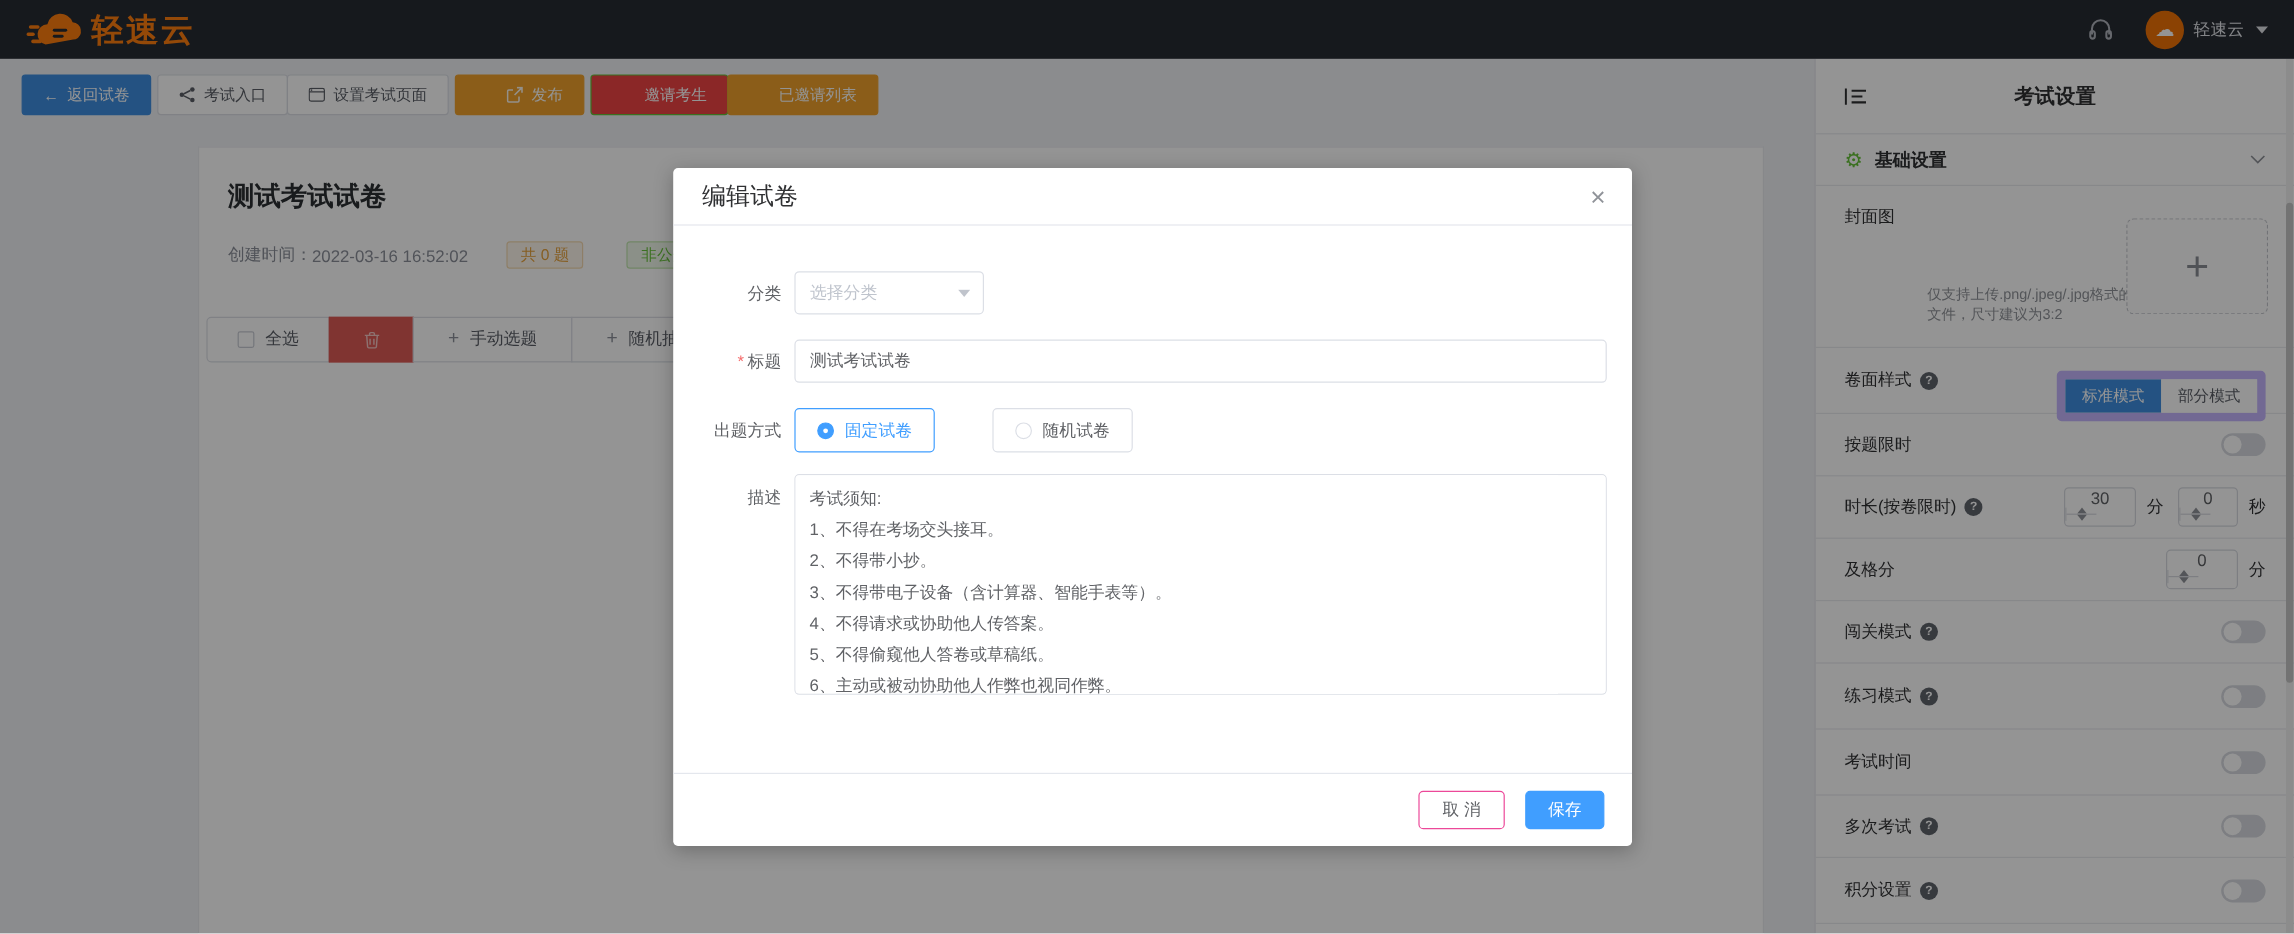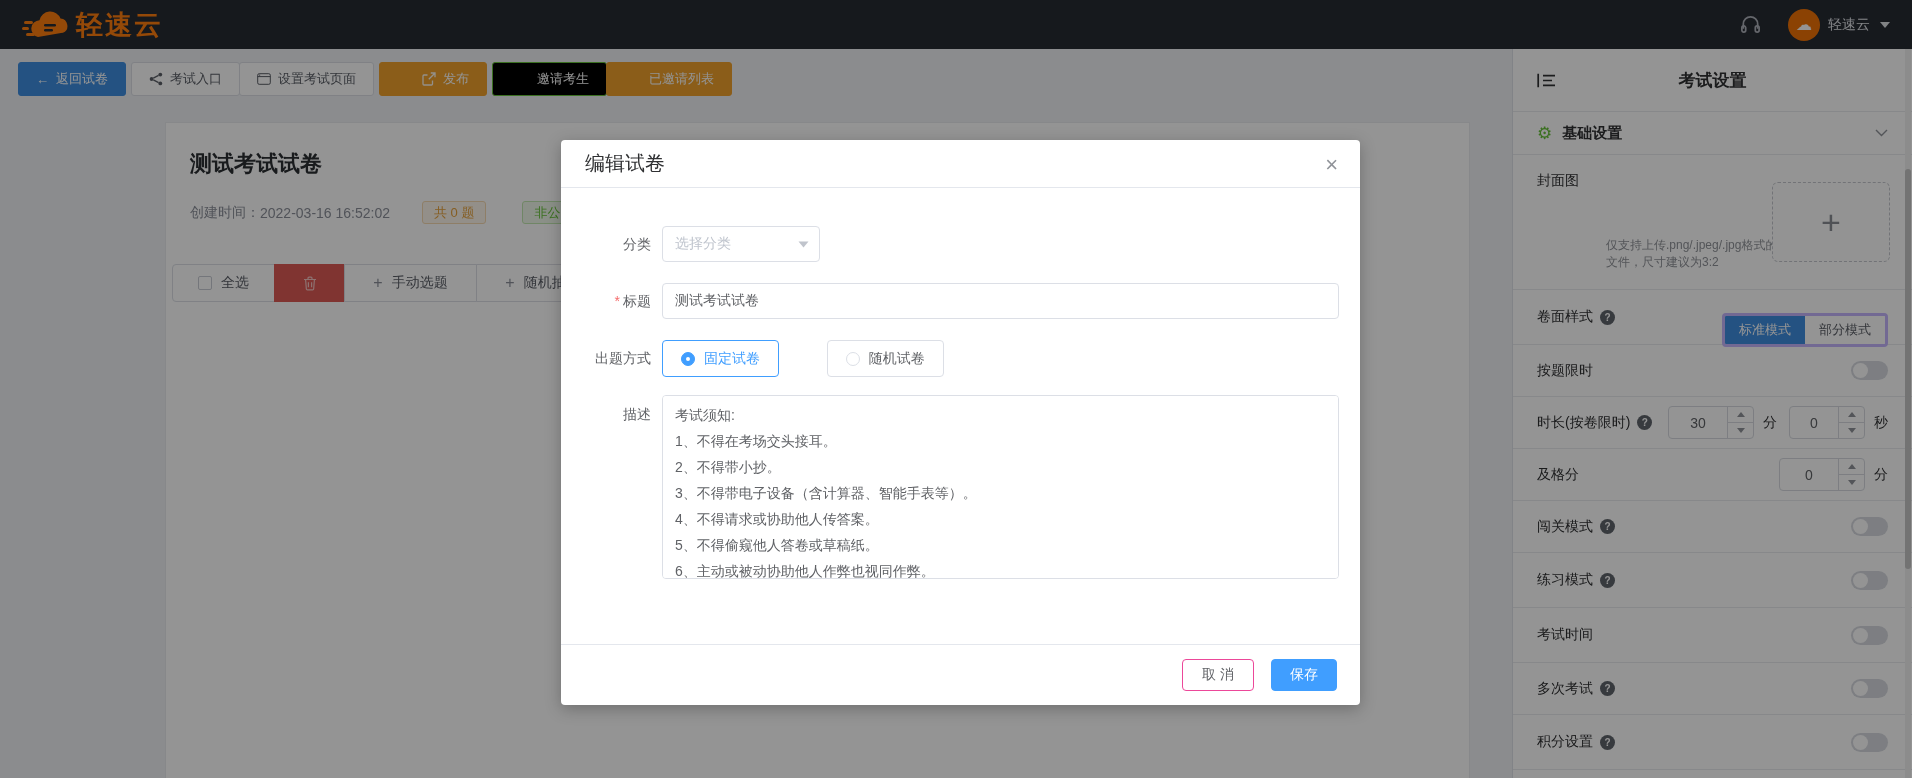--- a/index.html
+++ b/index.html
@@ -22,21 +22,21 @@
 
   
   .main { position:absolute; top:49px; left:0; right:400px; bottom:0; background:#f0f2f5; }
   .toolbar { position:absolute; top:13px; left:18px; display:flex; align-items:center; }
   .tbtn { height:34px; display:flex; align-items:center; gap:7px; padding:0 17px; font-size:13px;
           border:1px solid #dcdfe6; background:#fff; color:#5a5e66; border-radius:3px; cursor:pointer; white-space:nowrap; }
   .tbtn + .tbtn { margin-left:-1px; }
   .tbtn.gap { margin-left:5px; }
   .tbtn.blue { background:#3f8ee0; border-color:#3f8ee0; color:#fff; }
   .tbtn.gold { background:#efa12c; border-color:#efa12c; color:#fdfdfb;padding-left:42px; }
-  .tbtn.green { background:#000000; border-color:#67c23a; color:#fff;padding-left:44px; }
+  .tbtn.green { background:#ef4444; border-color:#67c23a; color:#fff;padding-left:44px; }
 
   .card { position:absolute; left:165px; right:42px; top:73px; bottom:0; background:#fff;
           border:1px solid #e8eaee; border-bottom:none; }
   .paper-title { font-size:22px; font-weight:bold; color:#2b2f33; padding:26px 0 0 24px; }
   .meta-row { display:flex; align-items:center; padding-left:24px; margin-top:22px; color:#8c909a; }
   .badge { font-size:13px; padding:4px 11px; border-radius:3px; line-height:1; }
   .badge.warn { color:#e6a23c; background:#fdf6ec; border:1px solid #f5dab1; margin-left:32px; }
   .badge.ok { color:#67c23a; background:#f0f9eb; border:1px solid #c2e7b0; margin-left:36px; }
   .sel-row { display:flex; align-items:center; margin:40px 0 0 6px; }
   .sbtn { height:38px; display:flex; align-items:center; justify-content:center; gap:9px;
@@ -62,26 +62,26 @@
   .cover-label { position:absolute; left:24px; top:17px; font-size:14px; color:#303133; }
   .cover-hint { position:absolute; left:93px; top:82px; width:172px; font-size:12px; color:#909399; line-height:17px; }
   .upload-box { position:absolute; right:22px; top:27px; width:118px; height:80px; border:1px dashed #c4c7cd;
                 border-radius:6px; display:flex; align-items:center; justify-content:center; cursor:pointer; background:#fdfdfd; }
   .upload-plus { font-size:34px; font-weight:200; color:#8a8d94; line-height:1; }
   .sb-row { border-bottom:1px solid #e8eaee; display:flex; align-items:center; padding:0 24px; }
   .h55 { height:55px; } .h52 { height:52px; }
   .sb-label { font-size:14px; color:#303133; display:flex; align-items:center; gap:7px; flex:1; }
   .help { width:15px; height:15px; border-radius:50%; background:#5f646c; color:#fff; font-size:10px; font-weight:bold;
           display:inline-flex; align-items:center; justify-content:center; cursor:pointer; }
-  .seg { display:flex; border:3px solid #c4b5fd; border-radius:4px; overflow:hidden;margin-top:25px; }
+  .seg { display:flex; border:7px solid #c4b5fd; border-radius:4px; overflow:hidden;margin-top:25px; }
   .seg-btn { height:28px; padding:0 14px; display:flex; align-items:center; font-size:13px; background:#fff; color:#5a5e66; cursor:pointer; }
   .seg-btn.active { background:#3f8ee0; color:#fff; }
   .toggle { width:37px; height:19px; border-radius:10px; background:#d7dae0; position:relative; cursor:pointer; }
   .toggle .knob { position:absolute; left:2px; top:2px; width:15px; height:15px; border-radius:50%; background:#fff; }
-  .numbox { display:flex; border:1px solid #d7dae0; border-radius:4px; height:33px; overflow:hidden; background:#fff; }
+  .numbox { display:flex; border:1px solid #d7dae0; border-radius:4px; height:33px; overflow:hidden; background:#fff;flex-direction:column; }
   .numval { display:flex; align-items:center; justify-content:center; color:#606266; font-size:14px; }
   .numval.w60{ width:58px; } .numval.w50{ width:48px; }
   .spin { width:26px; border-left:1px solid #d7dae0; display:flex; flex-direction:column; }
   .spin span { flex:1; display:flex; align-items:center; justify-content:center; cursor:pointer; }
   .spin span + span { border-top:1px solid #d7dae0; }
   .arr-up { width:0; height:0; border-left:4px solid transparent; border-right:4px solid transparent; border-bottom:5px solid #909399; }
   .arr-dn { width:0; height:0; border-left:4px solid transparent; border-right:4px solid transparent; border-top:5px solid #909399; }
   .unit { font-size:14px; color:#303133; margin:0 0 0 9px; }
   .ctrl { display:flex; align-items:center; }
   .sb-scroll-track { position:absolute; top:0; right:1px; width:6px; bottom:0; background:#f2f2f2; }

